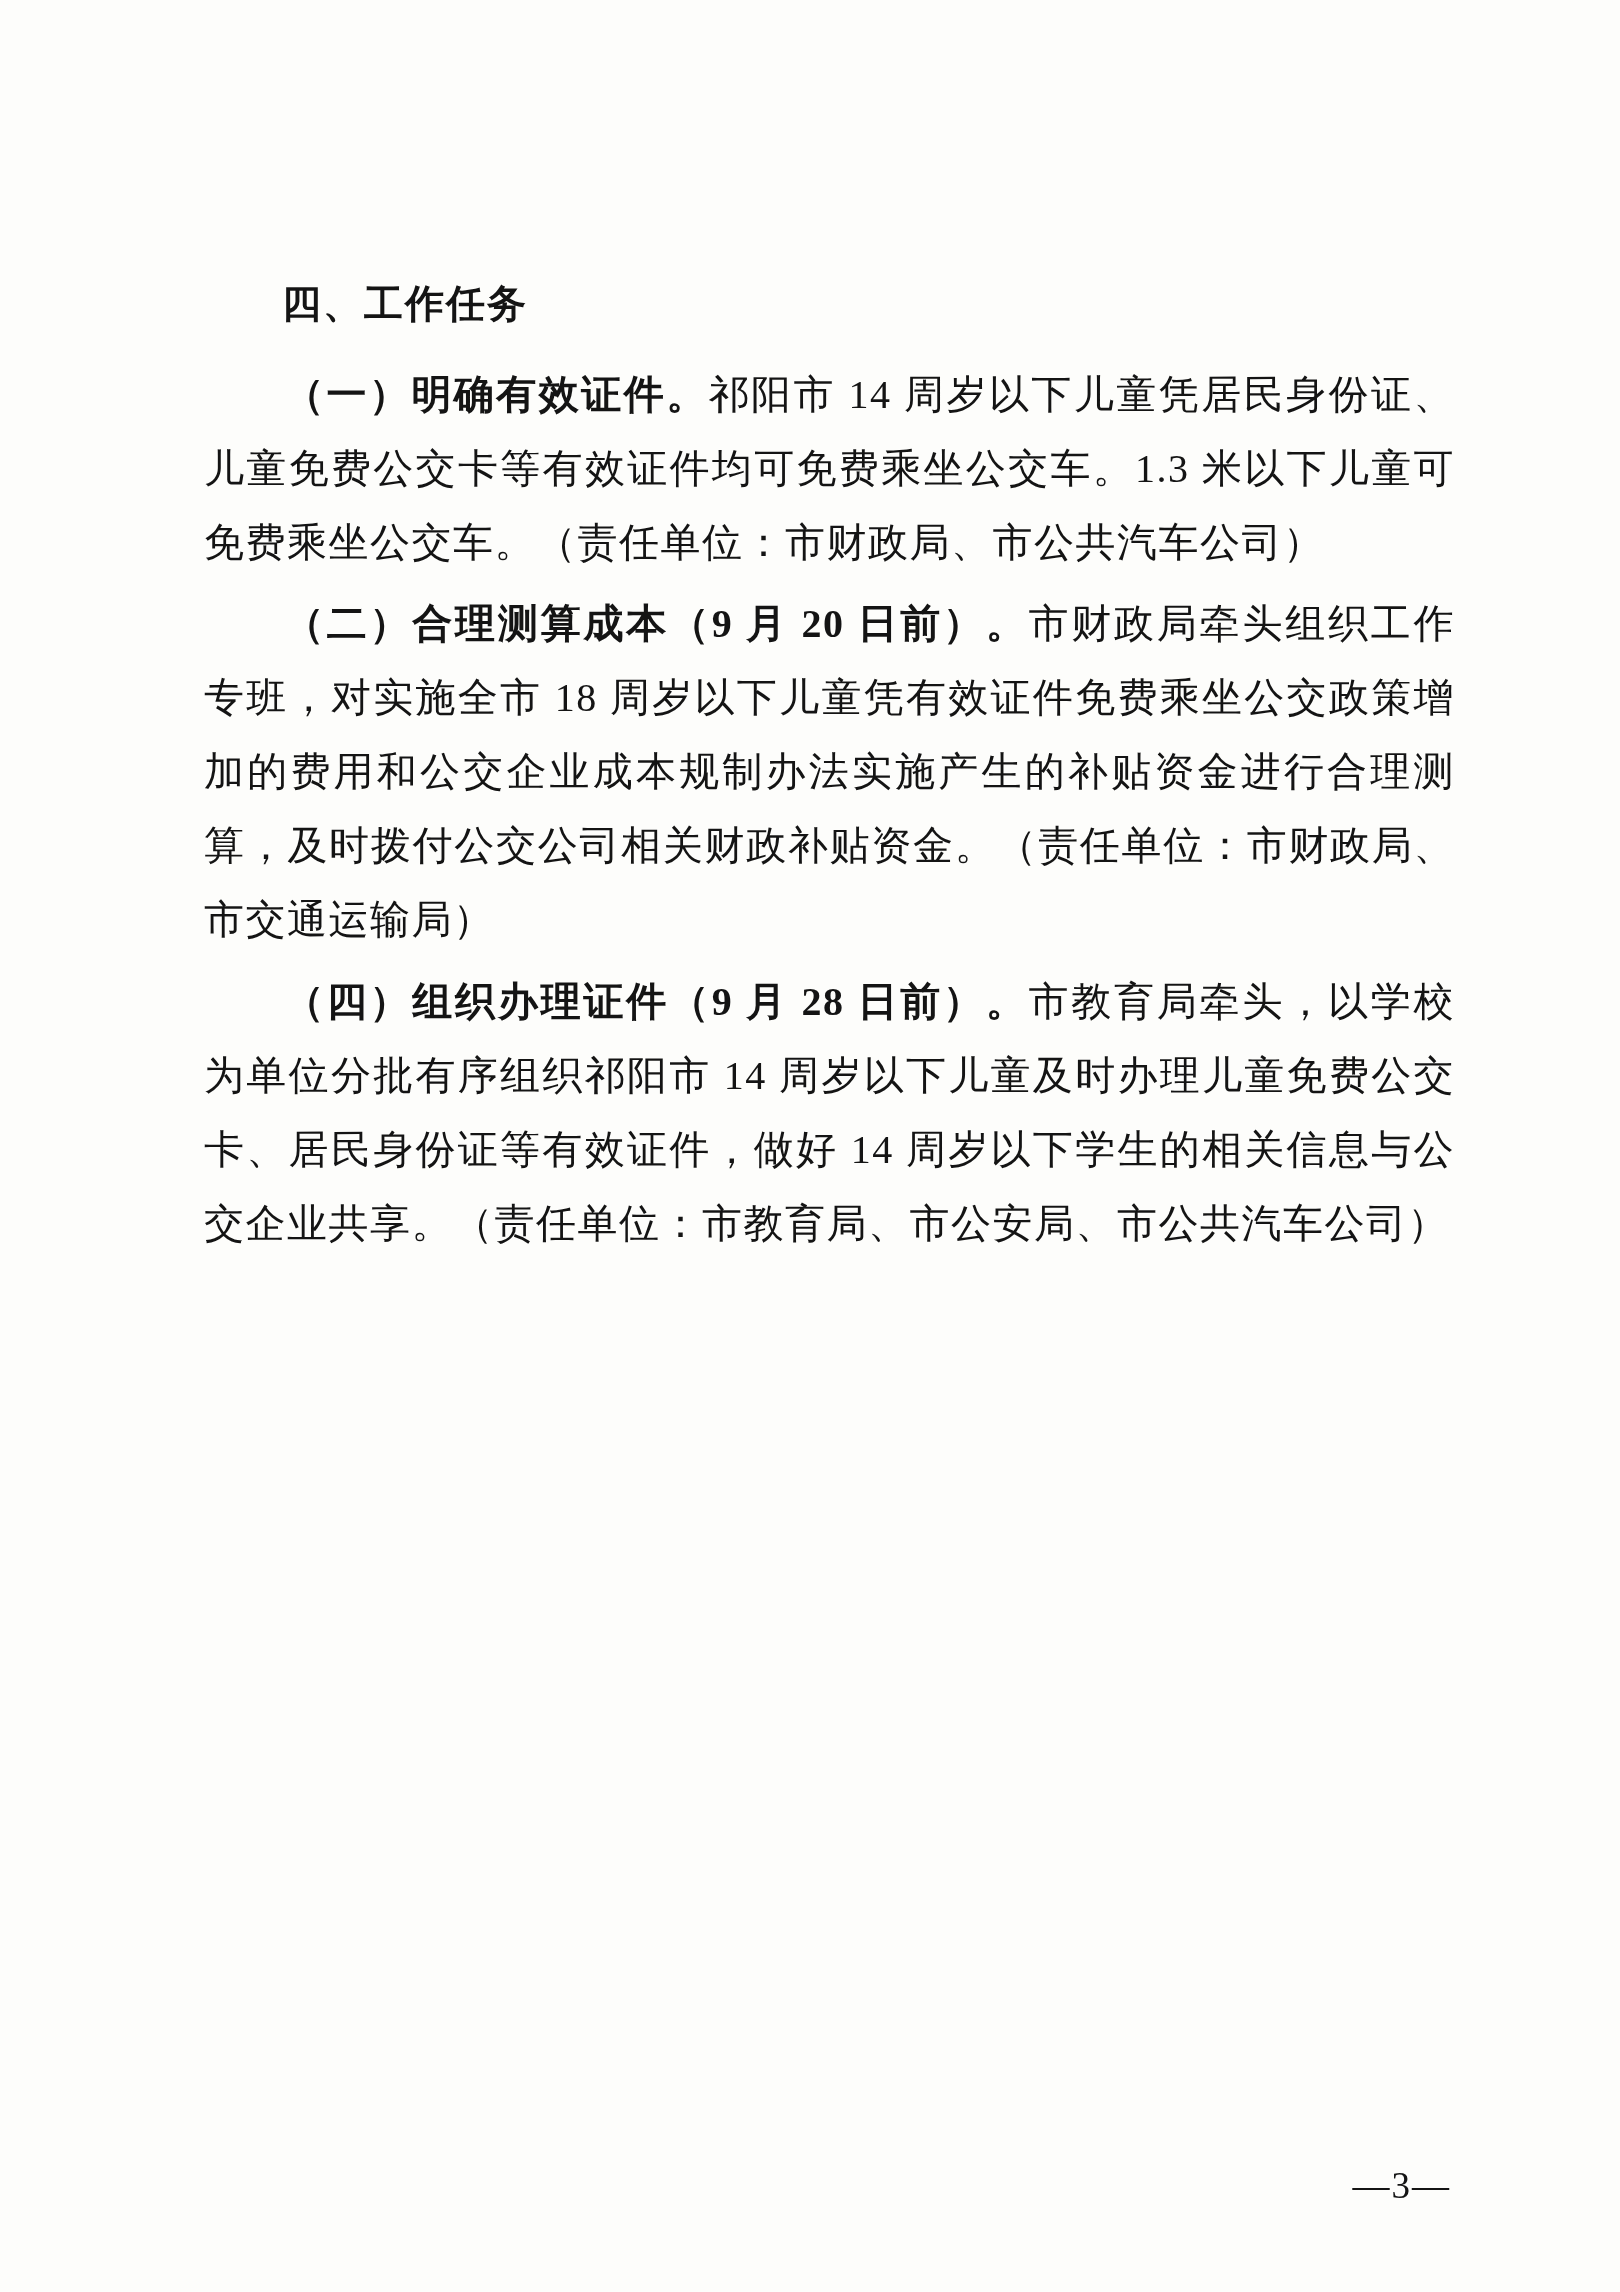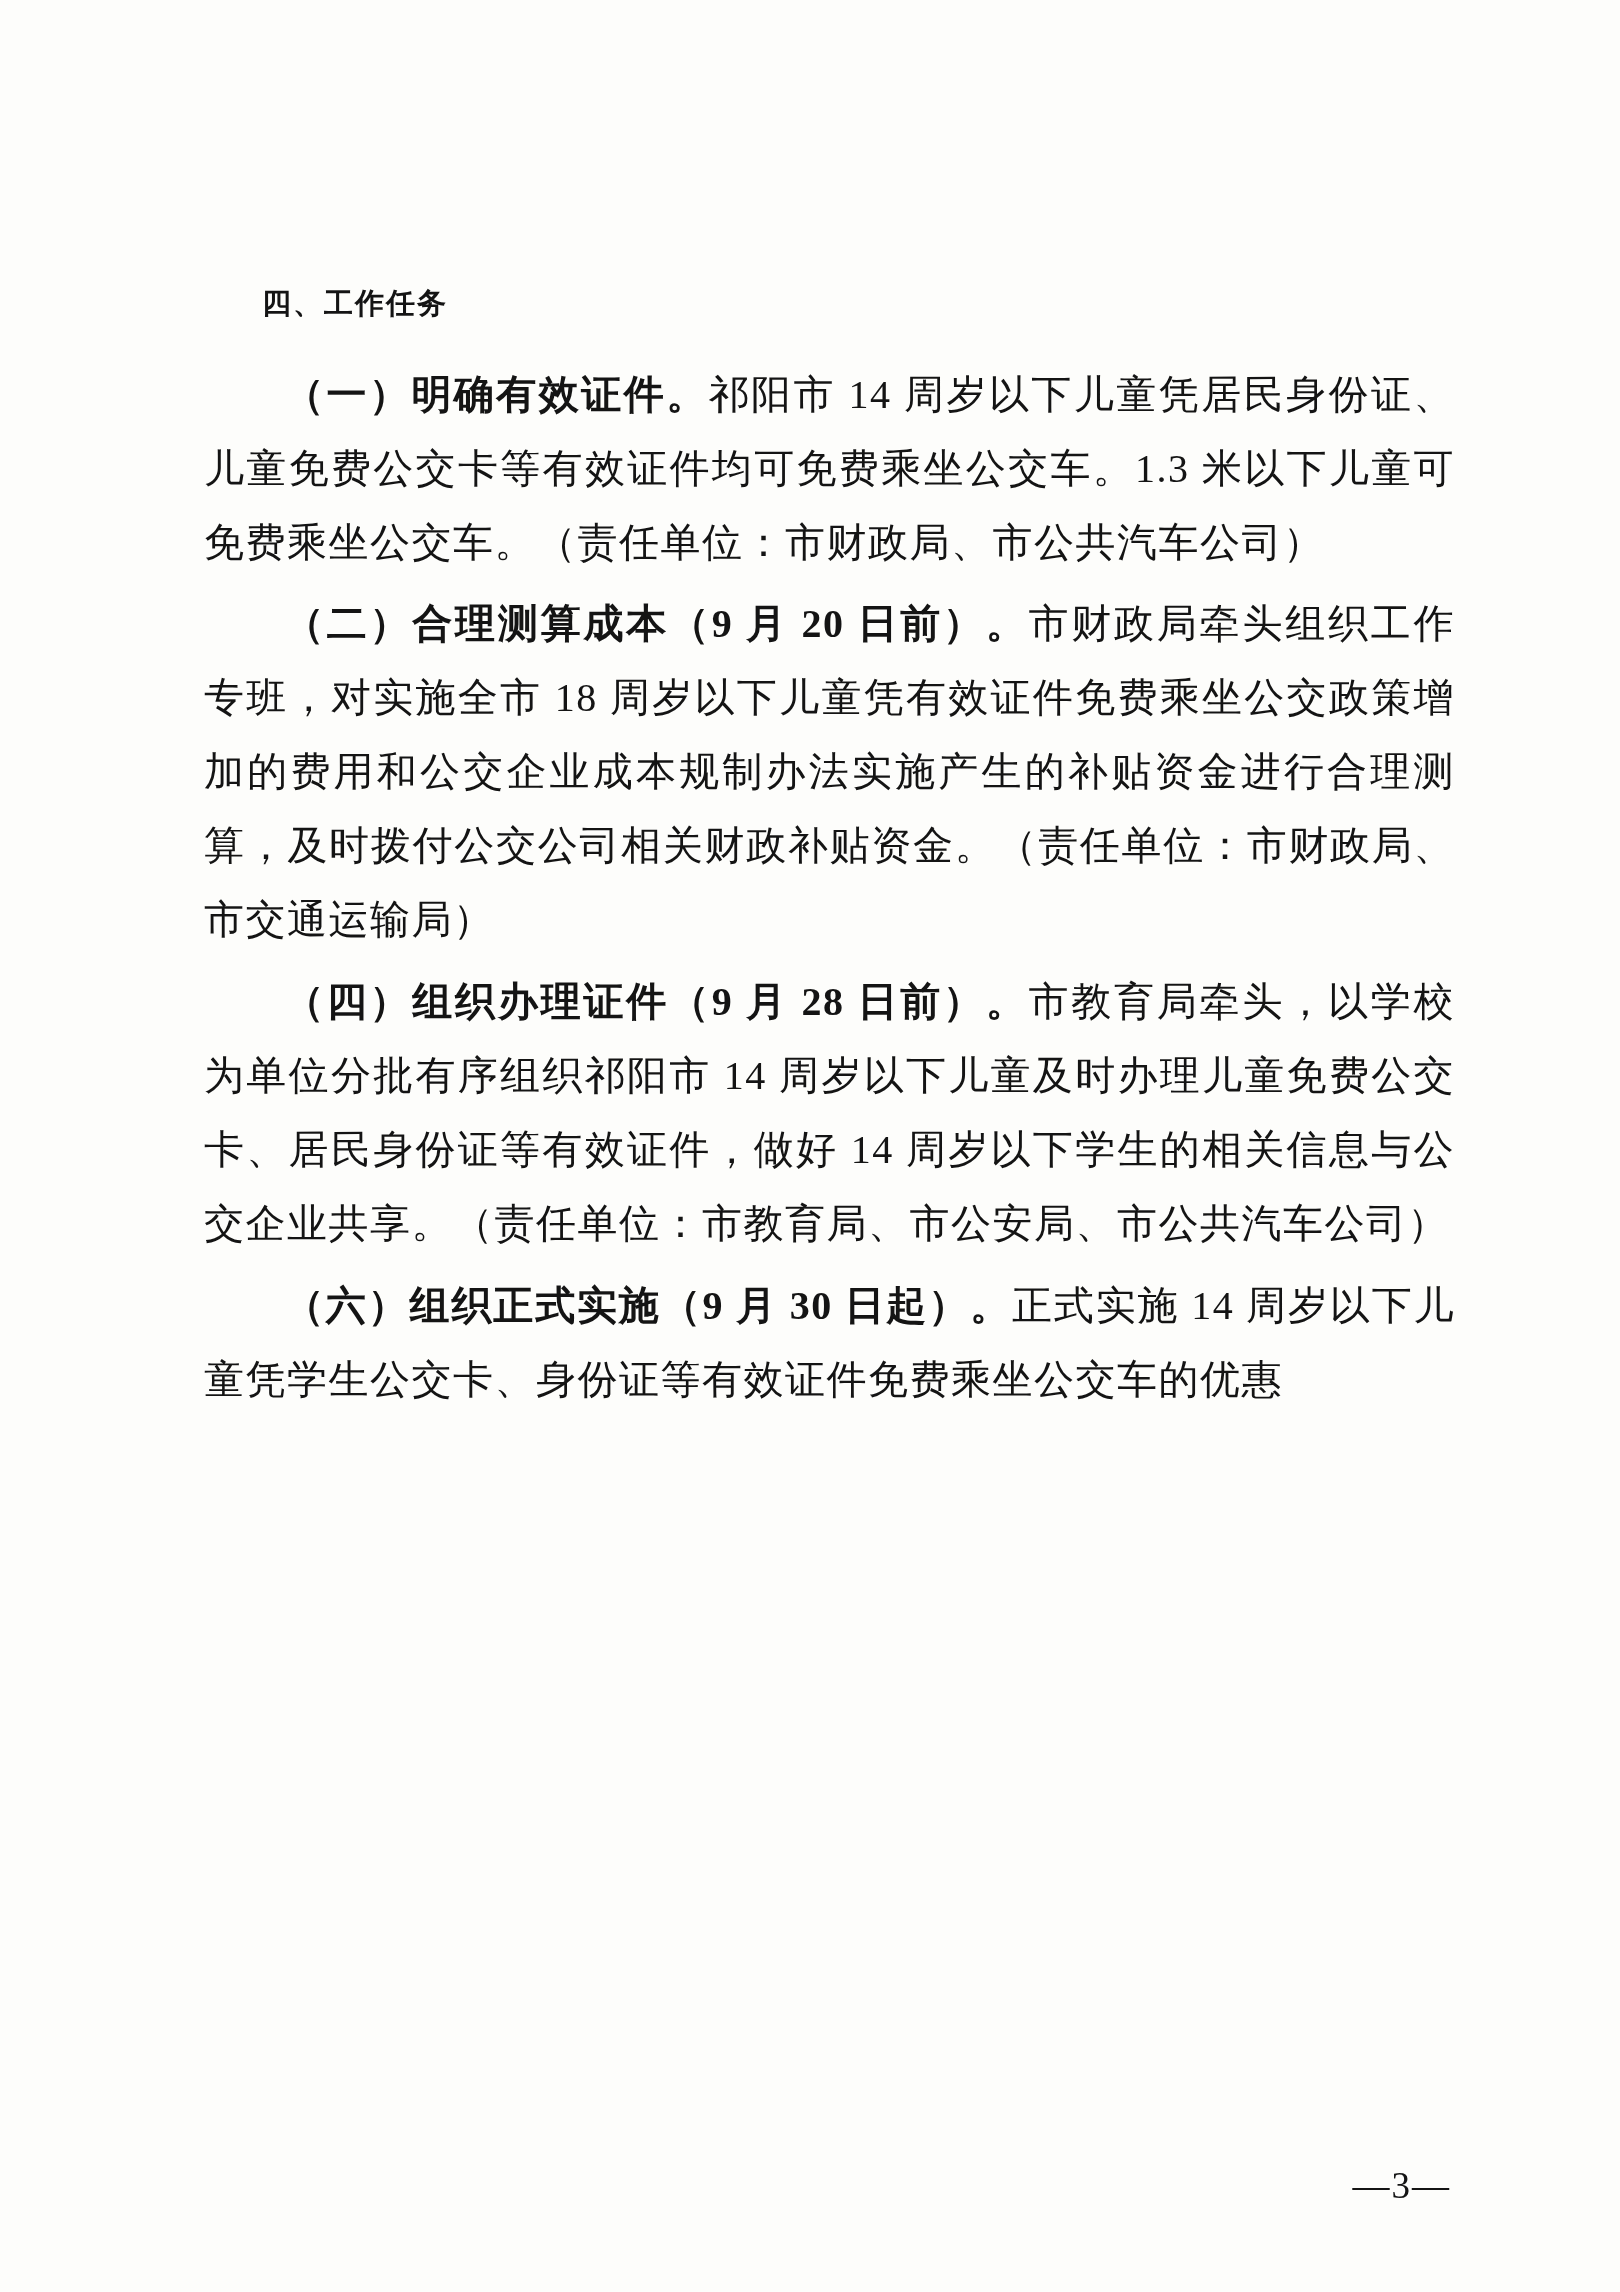--- a/index.html
+++ b/index.html
@@ -18,21 +18,21 @@
     overflow: hidden;
   }
   .content {
     position: absolute;
     left: 204px;
     right: 165px;
     top: 267px;
   }
   .heading {
     margin: 0 0 17.6px 0;
-    font-size: 29px;
+    font-size: 39px;
     line-height: 73px;
     font-weight: bold;
     text-indent: 2em;
     letter-spacing: 2px;
   }
   .para {
     margin: 0 0 7.8px 0;
     font-size: 40px;
     line-height: 74px;
     text-align: justify;
@@ -61,19 +61,18 @@
     <p class="heading">四、工作任务</p>
 
     <p class="para"><span class="lead">（一）明确有效证件。</span><span>祁阳市 14 周岁以下儿童凭居民身份证、儿童免费公交卡等有效证件均可免费乘坐公交车。1.3 米以下儿童可免费乘坐公交车。（责任单位：市财政局、市公共汽车公司）</span></p>
 
     <p class="para"><span class="lead">（二）合理测算成本（9 月 20 日前）。</span><span>市财政局牵头组织工作专班，对实施全市 18 周岁以下儿童凭有效证件免费乘坐公交政策增加的费用和公交企业成本规制办法实施产生的补贴资金进行合理测算，及时拨付公交公司相关财政补贴资金。（责任单位：市财政局、市交通运输局）</span></p>
 
 
     <p class="para"><span class="lead">（四）组织办理证件（9 月 28 日前）。</span><span>市教育局牵头，以学校为单位分批有序组织祁阳市 14 周岁以下儿童及时办理儿童免费公交卡、居民身份证等有效证件，做好 14 周岁以下学生的相关信息与公交企业共享。（责任单位：市教育局、市公安局、市公共汽车公司）</span></p>
 
 
-    <p class="para"><span class="lead">（六）组织正式实施（9 月 30 日起）。</span><span>正式实施 14 周岁以下儿童凭学生公交卡、身份证等有效证件免费乘坐公交车的优惠</span></p>
 
   </div>
 
   <div class="page-number">—3—</div>
 </div>
 
 
 </body></html>

